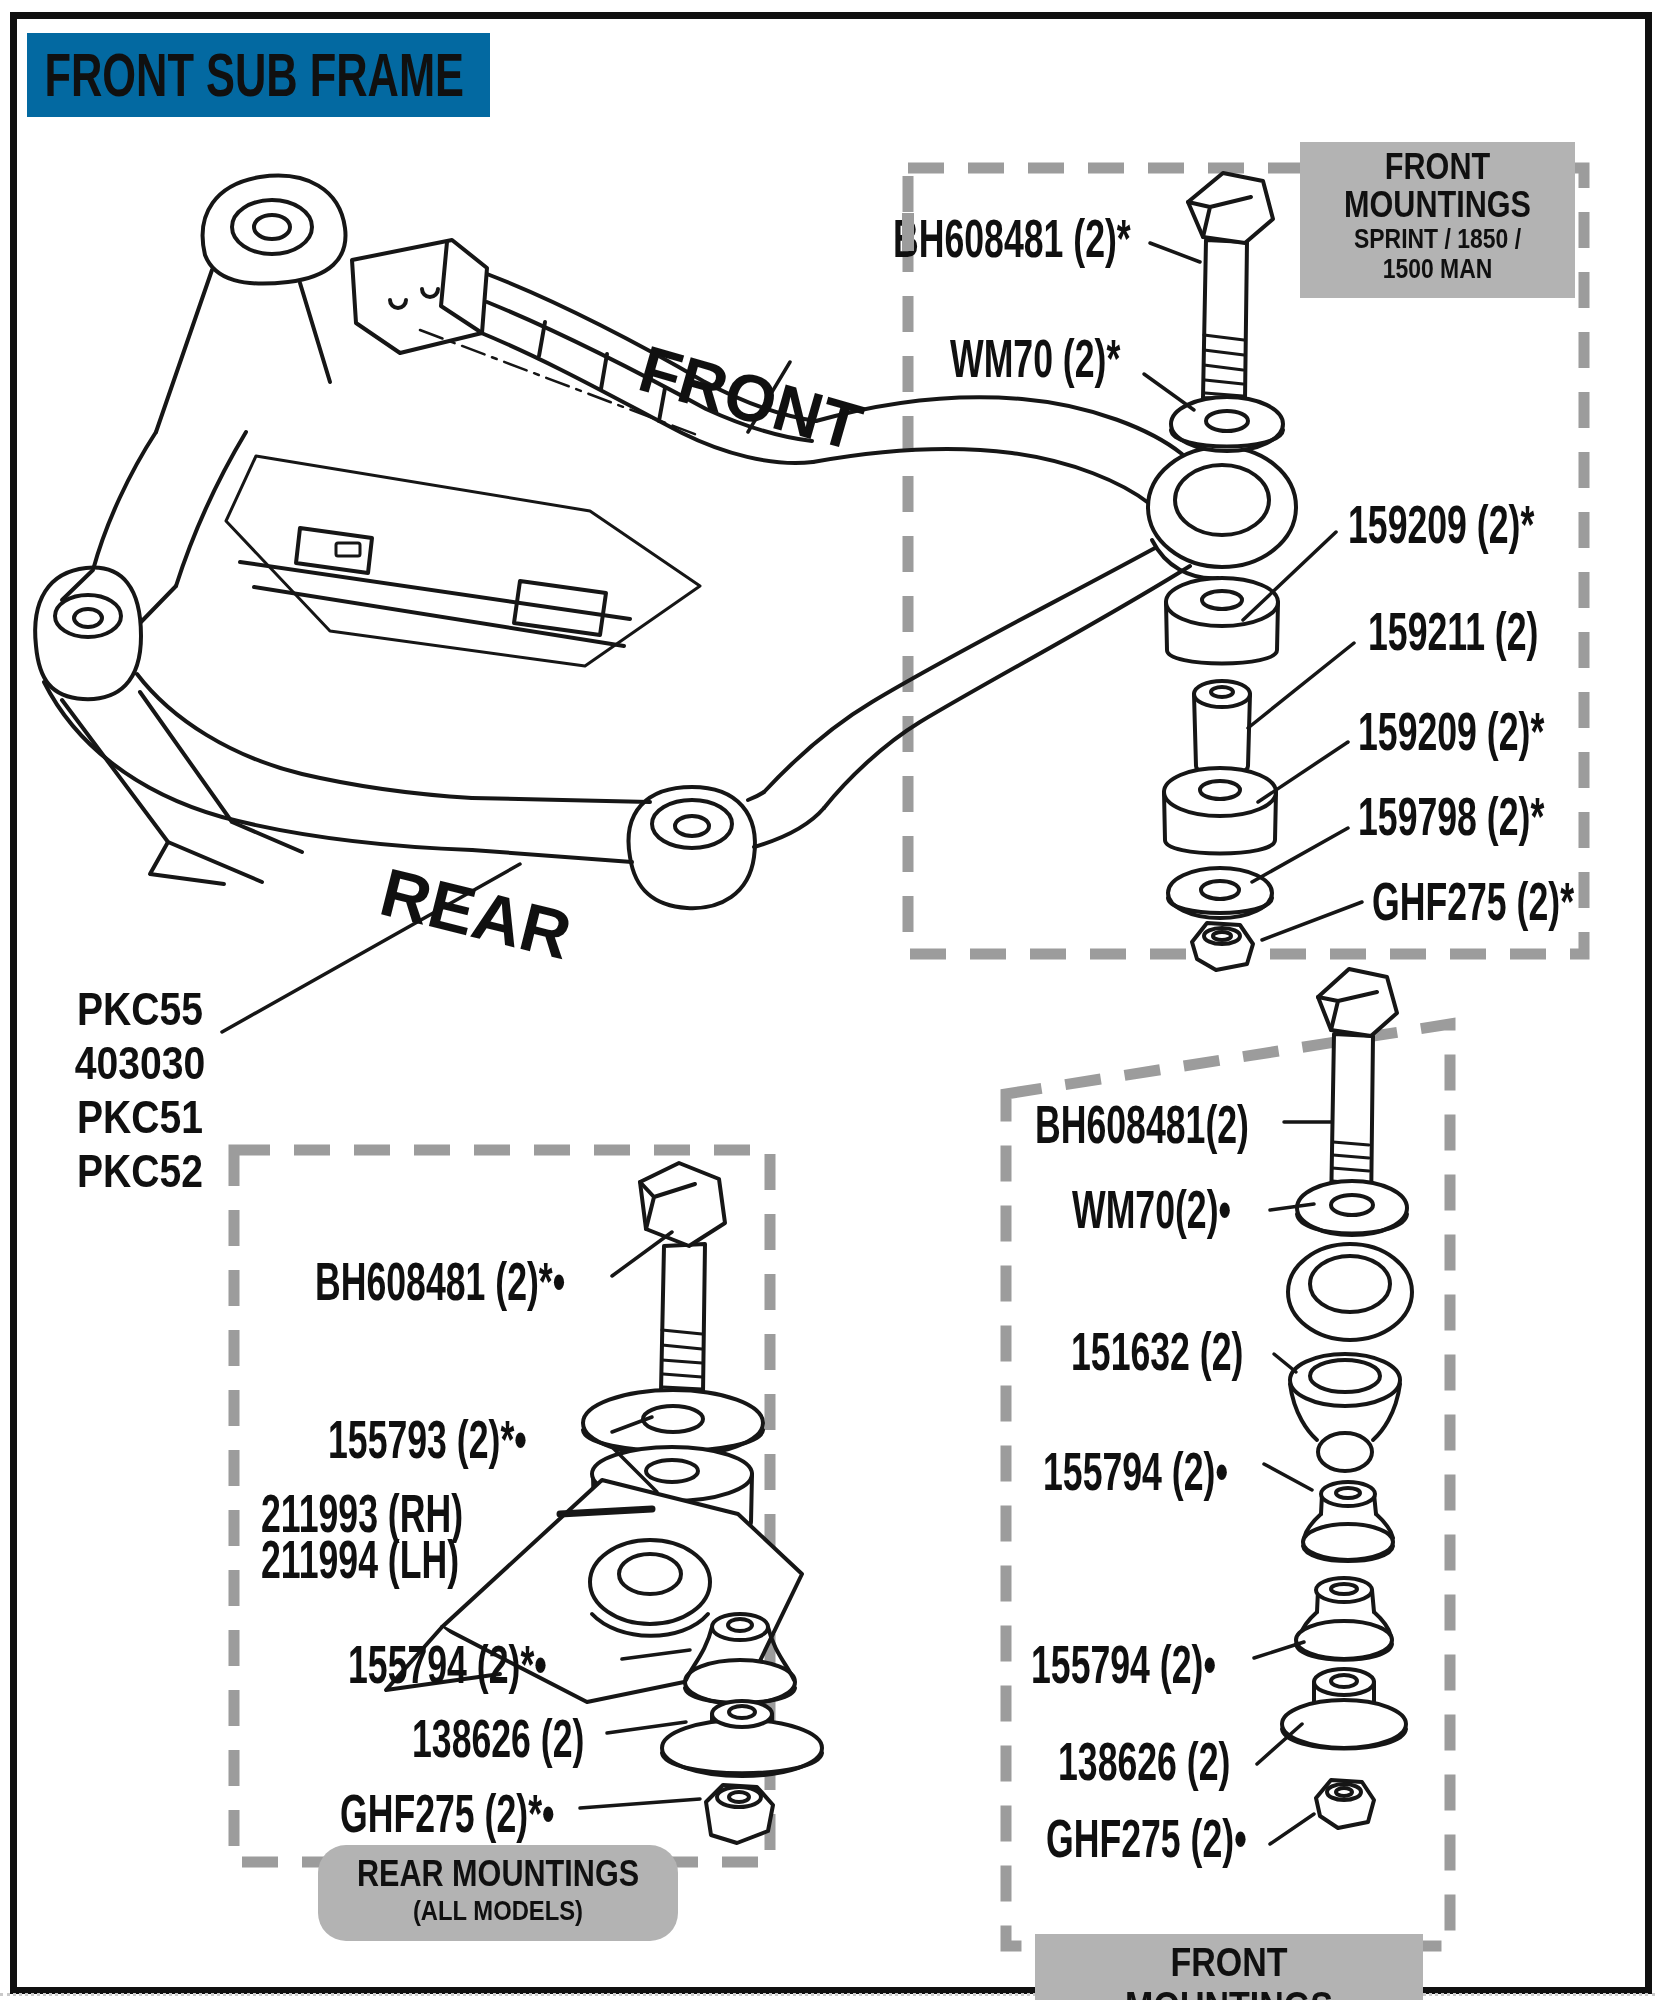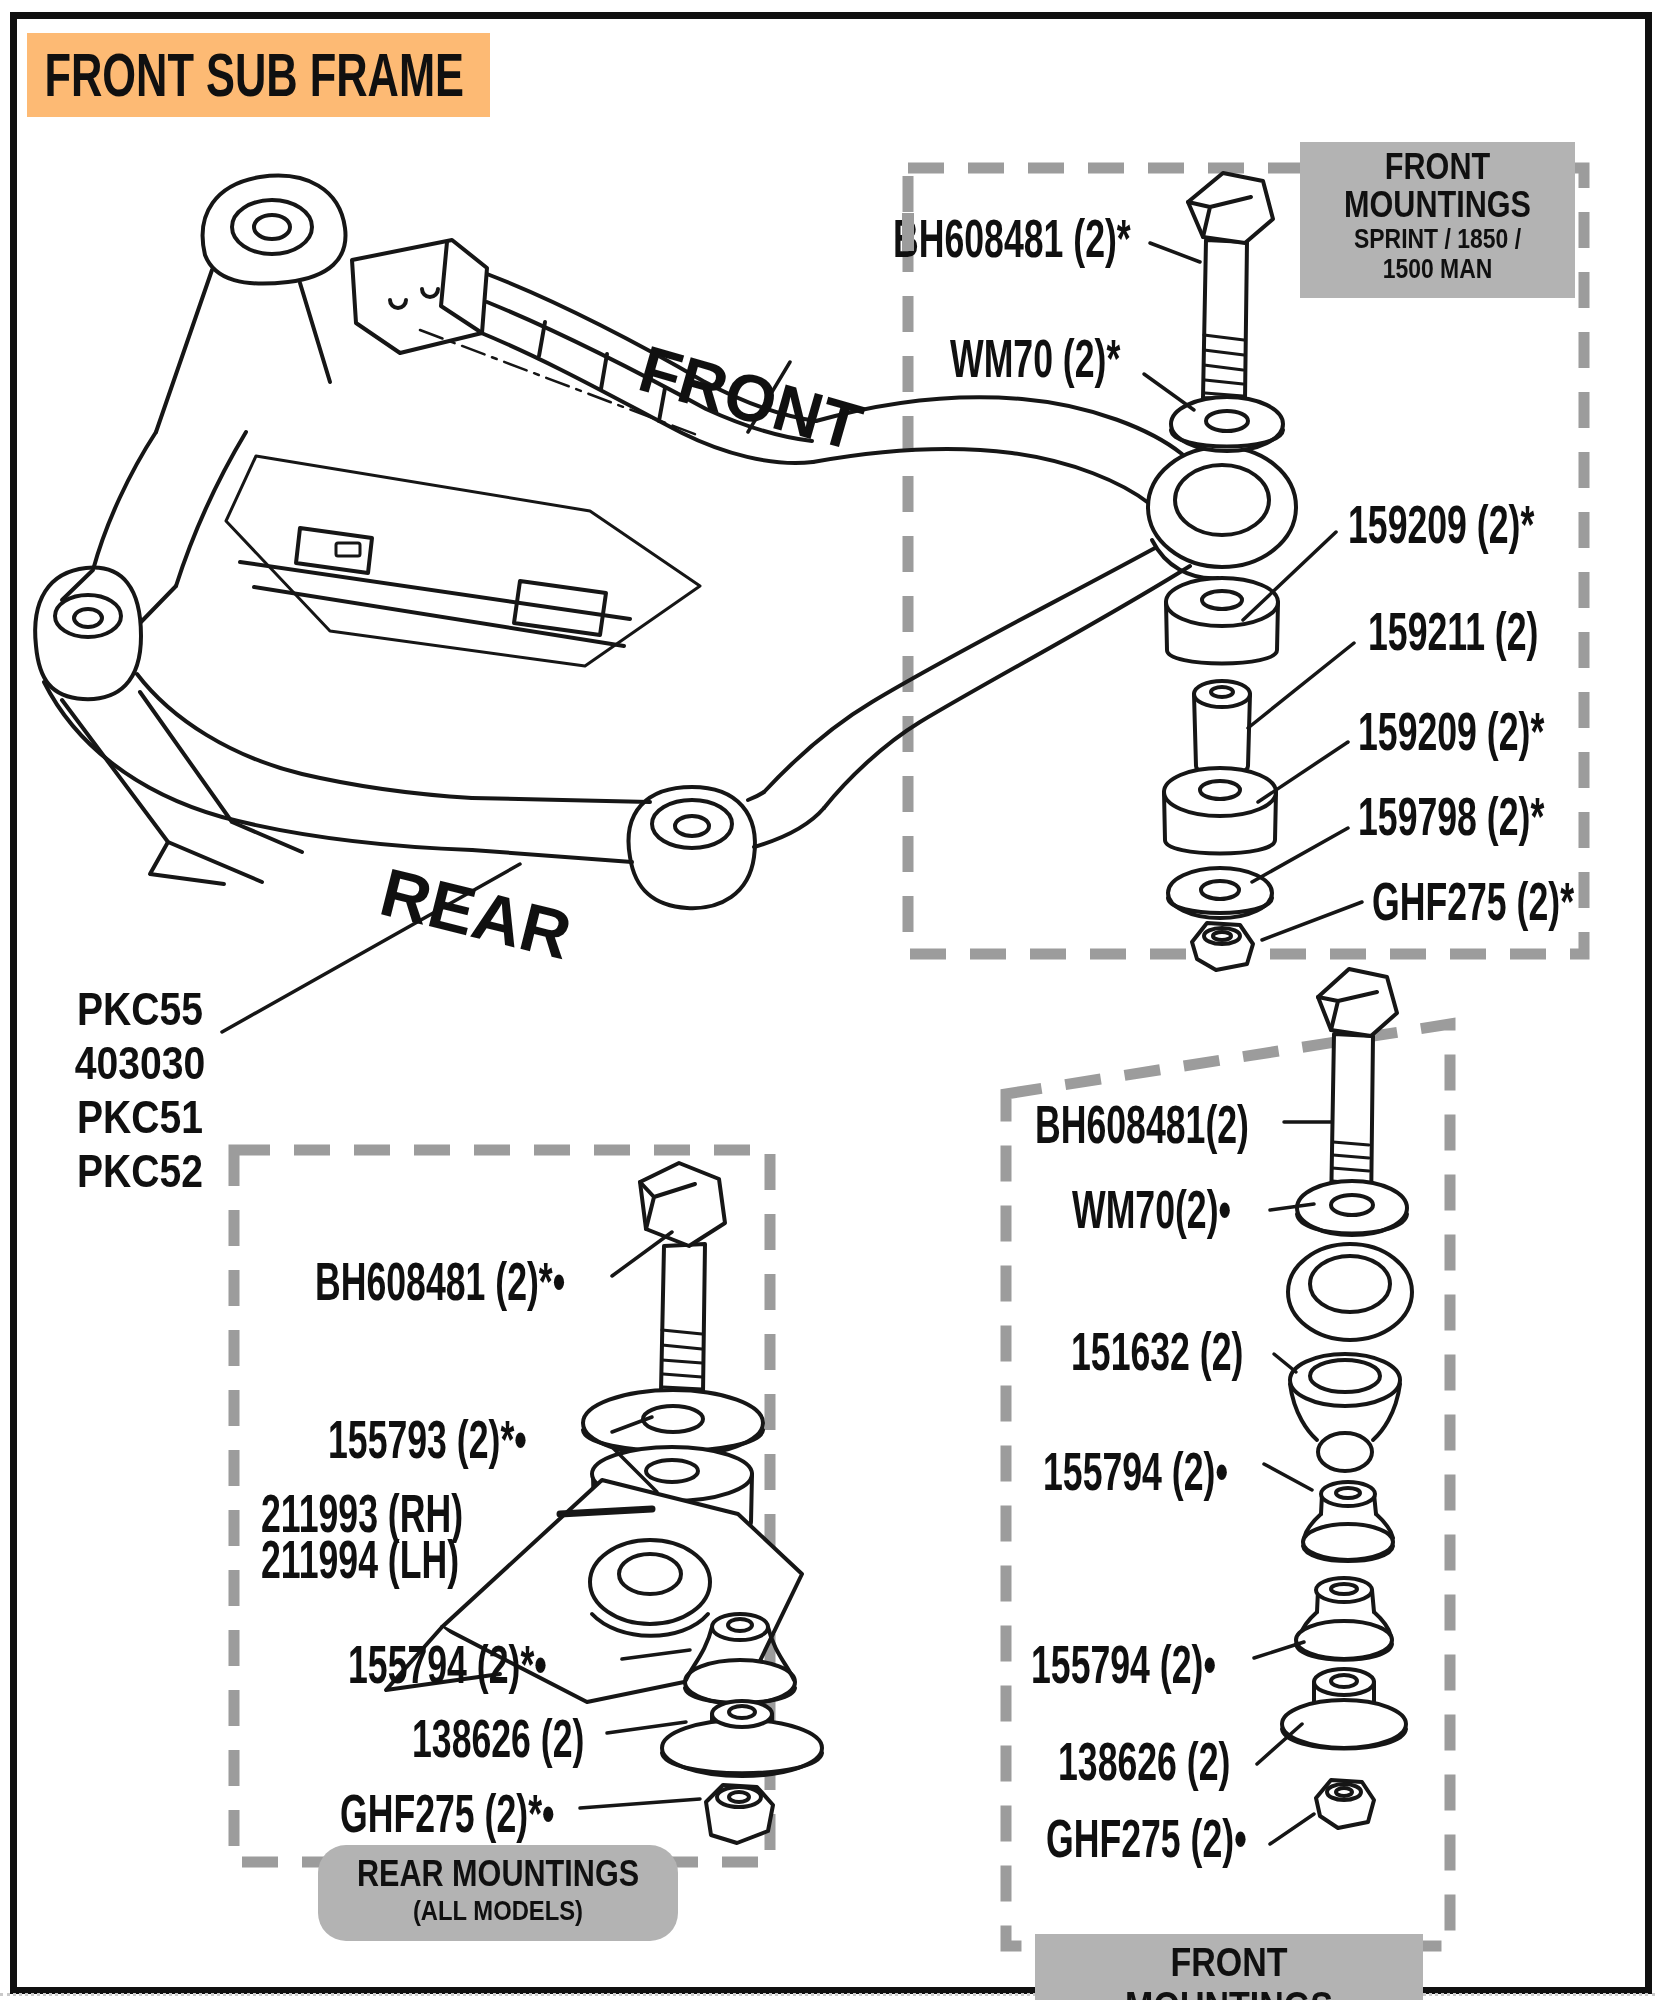--- a/index.html
+++ b/index.html
@@ -2,21 +2,21 @@
 <html><head>
 <meta charset="utf-8">
 <style>
   html,body{margin:0;padding:0;background:#e8e8e8;}
   .page{position:relative;width:1655px;height:2000px;background:#ffffff;overflow:hidden;
         font-family:"Liberation Sans", sans-serif;color:#101010;}
   .outer-frame{position:absolute;left:10px;top:12px;width:1628px;height:1968px;
         border:7px solid #101010;pointer-events:none;}
   .bottom-dots{position:absolute;left:0;top:1993px;width:1655px;border-top:3px dotted #c9c9c9;}
 
-  .title-box{position:absolute;left:27px;top:33px;width:463px;height:84px;background:#fdba74;z-index:6;}
+  .title-box{position:absolute;left:27px;top:33px;width:463px;height:84px;background:#0369a1;z-index:6;}
   .title-box span{display:block;font-size:62px;font-weight:bold;line-height:84px;padding-left:25px;
         transform:scaleX(0.70);transform-origin:0 50%;white-space:nowrap;}
 
   svg.layer{position:absolute;left:0;top:0;}
   #dash-layer{z-index:1;}
   #draw-layer{z-index:2;}
 
   .plabel{position:absolute;z-index:3;font-size:54px;font-weight:bold;white-space:nowrap;
         transform:scaleX(0.66);transform-origin:0 0;letter-spacing:0px;}
   .dash-over{position:absolute;left:902px;top:213px;width:12px;height:38px;background:#9c9c9c;z-index:4;}

